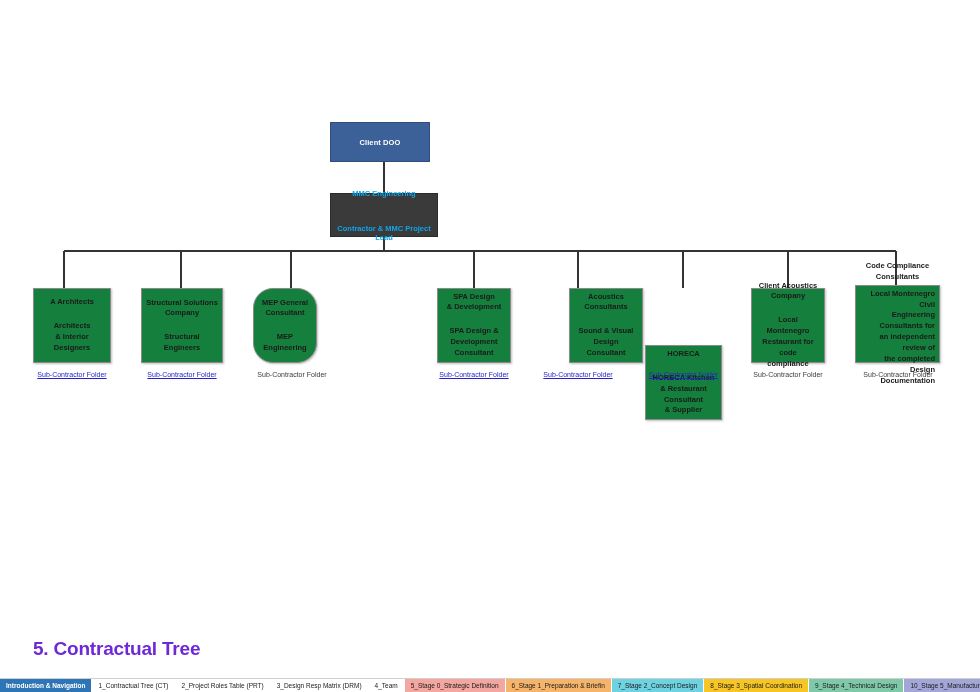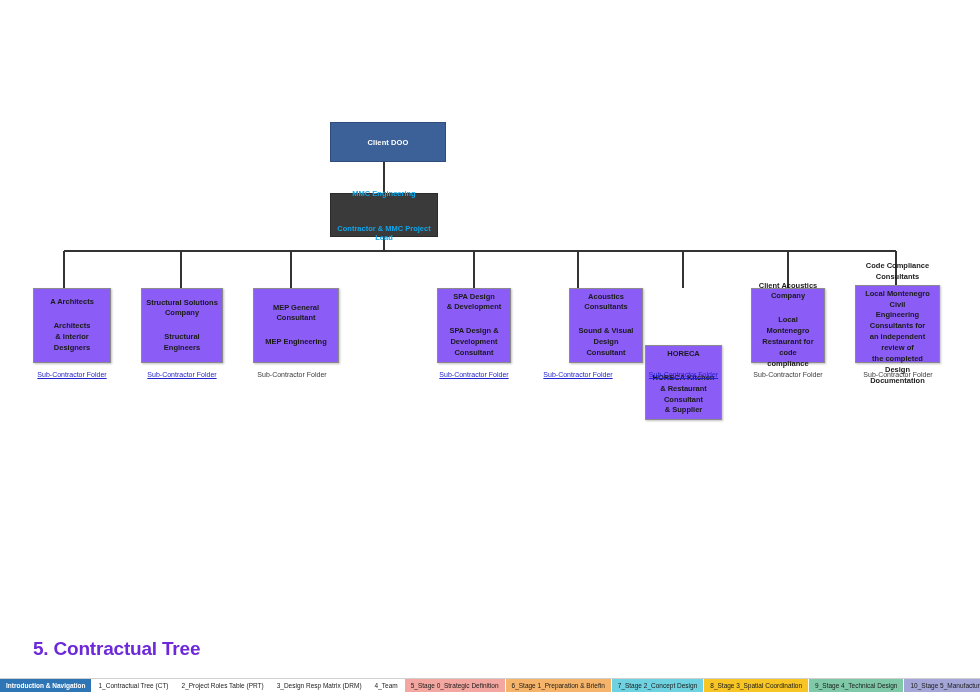--- a/index.html
+++ b/index.html
@@ -67,21 +67,21 @@
     font-weight: bold;
   }
   .node-dark .node-sub {
     font-size: 7.5px;
     font-weight: bold;
     margin-top: 26px;
   }
 
   
   .node-leaf {
-    background: #8b5cf6;
+    background: #15803d;
     border: 1px solid #8a8a8a;
     box-shadow: 1px 1px 2px rgba(0,0,0,.25);
     color: #1a1a1a;
     padding: 6px 4px;
   }
   .node-leaf .node-title {
     font-size: 7.5px;
     font-weight: bold;
     line-height: 1.35;
   }
@@ -171,21 +171,21 @@
       <line x1="181" y1="251" x2="181" y2="288"></line>
       <line x1="291" y1="251" x2="291" y2="288"></line>
       <line x1="474" y1="251" x2="474" y2="288"></line>
       <line x1="578" y1="251" x2="578" y2="288"></line>
       <line x1="683" y1="251" x2="683" y2="288"></line>
       <line x1="788" y1="251" x2="788" y2="288"></line>
       <line x1="896" y1="251" x2="896" y2="285"></line>
     </g>
   </svg>
 
-  <div class="node node-root" style="left:330px; top:122px; width:116px; height:40px;">
+  <div class="node node-root" style="left:330px; top:122px; width:100px; height:40px;">
     <div class="node-title">Client DOO</div>
   </div>
 
   <div class="node node-dark" style="left:330px; top:193px; width:108px; height:44px;">
     <div class="node-title">MMC Engineering</div>
     <div class="node-sub">Contractor &amp; MMC Project Lead</div>
   </div>
 
   <div class="node node-leaf" style="left:33px; top:288px; width:78px; height:75px;">
     <div class="node-title">
@@ -202,21 +202,21 @@
     <div class="node-title">
       <span class="ln">Structural Solutions</span>
       <span class="ln">Company</span>
     </div>
     <div class="node-sub">
       <span class="ln">Structural Engineers</span>
     </div>
   </div>
   <div class="folder-caption is-link" style="left:141px; top:371px; width:82px;">Sub-Contractor Folder</div>
 
-  <div class="node node-leaf" style="left:253px; top:288px; width:86px; height:75px;">
+  <div class="node node-leaf" style="left:253px; top:288px; width:64px; height:75px;border-radius:20px;">
     <div class="node-title">
       <span class="ln">MEP General Consultant</span>
     </div>
     <div class="node-sub">
       <span class="ln">MEP Engineering</span>
     </div>
   </div>
   <div class="folder-caption is-plain" style="left:253px; top:371px; width:78px;">Sub-Contractor Folder</div>
 
   <div class="node node-leaf" style="left:437px; top:288px; width:74px; height:75px;">
@@ -267,21 +267,21 @@
       <span class="ln">compliance</span>
     </div>
   </div>
   <div class="folder-caption is-plain" style="left:751px; top:371px; width:74px;">Sub-Contractor Folder</div>
 
   <div class="node node-leaf" style="left:855px; top:285px; width:85px; height:78px;">
     <div class="node-title">
       <span class="ln">Code Compliance</span>
       <span class="ln">Consultants</span>
     </div>
-    <div class="node-sub" style="margin-top:7px;">
+    <div class="node-sub" style="margin-top:7px;text-align:right;">
       <span class="ln">Local Montenegro Civil</span>
       <span class="ln">Engineering Consultants for</span>
       <span class="ln">an independent review of</span>
       <span class="ln">the completed Design</span>
       <span class="ln">Documentation</span>
     </div>
   </div>
   <div class="folder-caption is-plain" style="left:853px; top:371px; width:90px;">Sub-Contractor Folder</div>
 
 </div>

